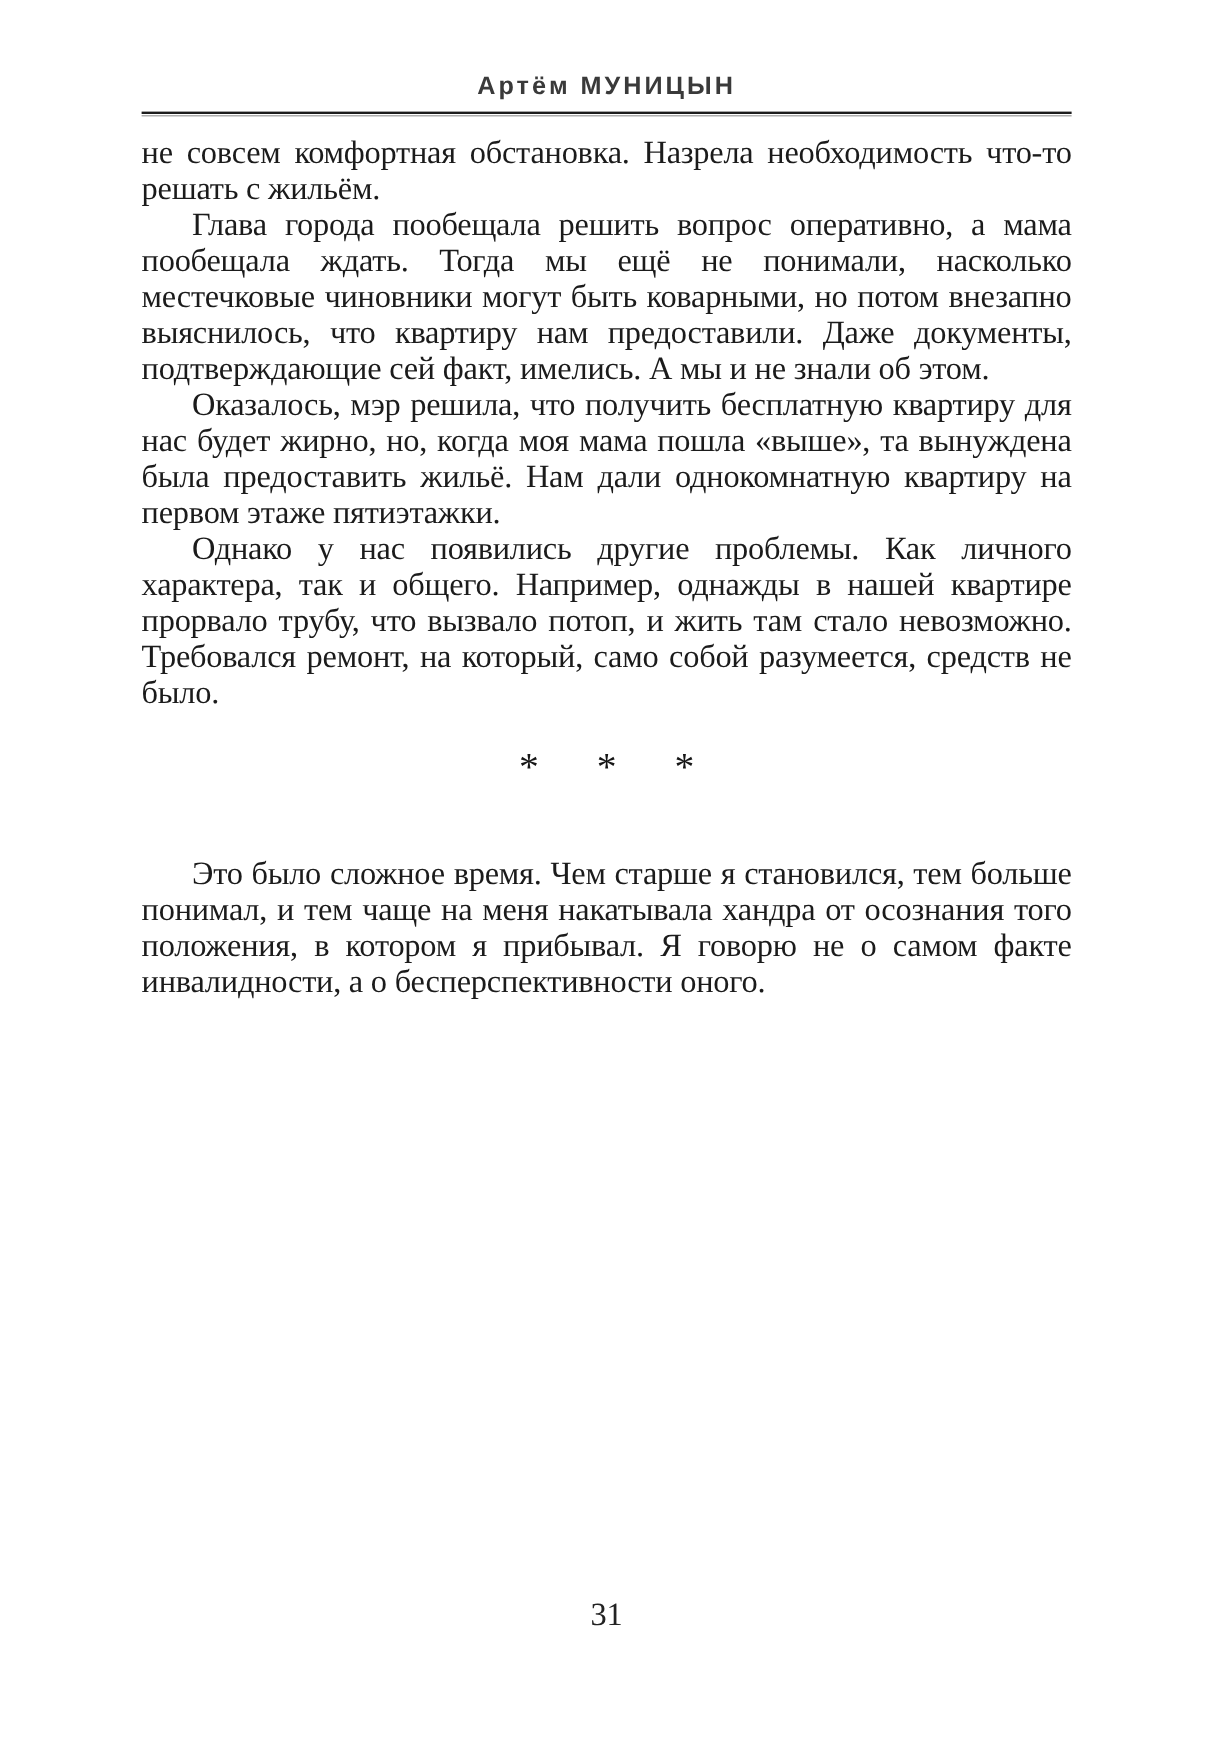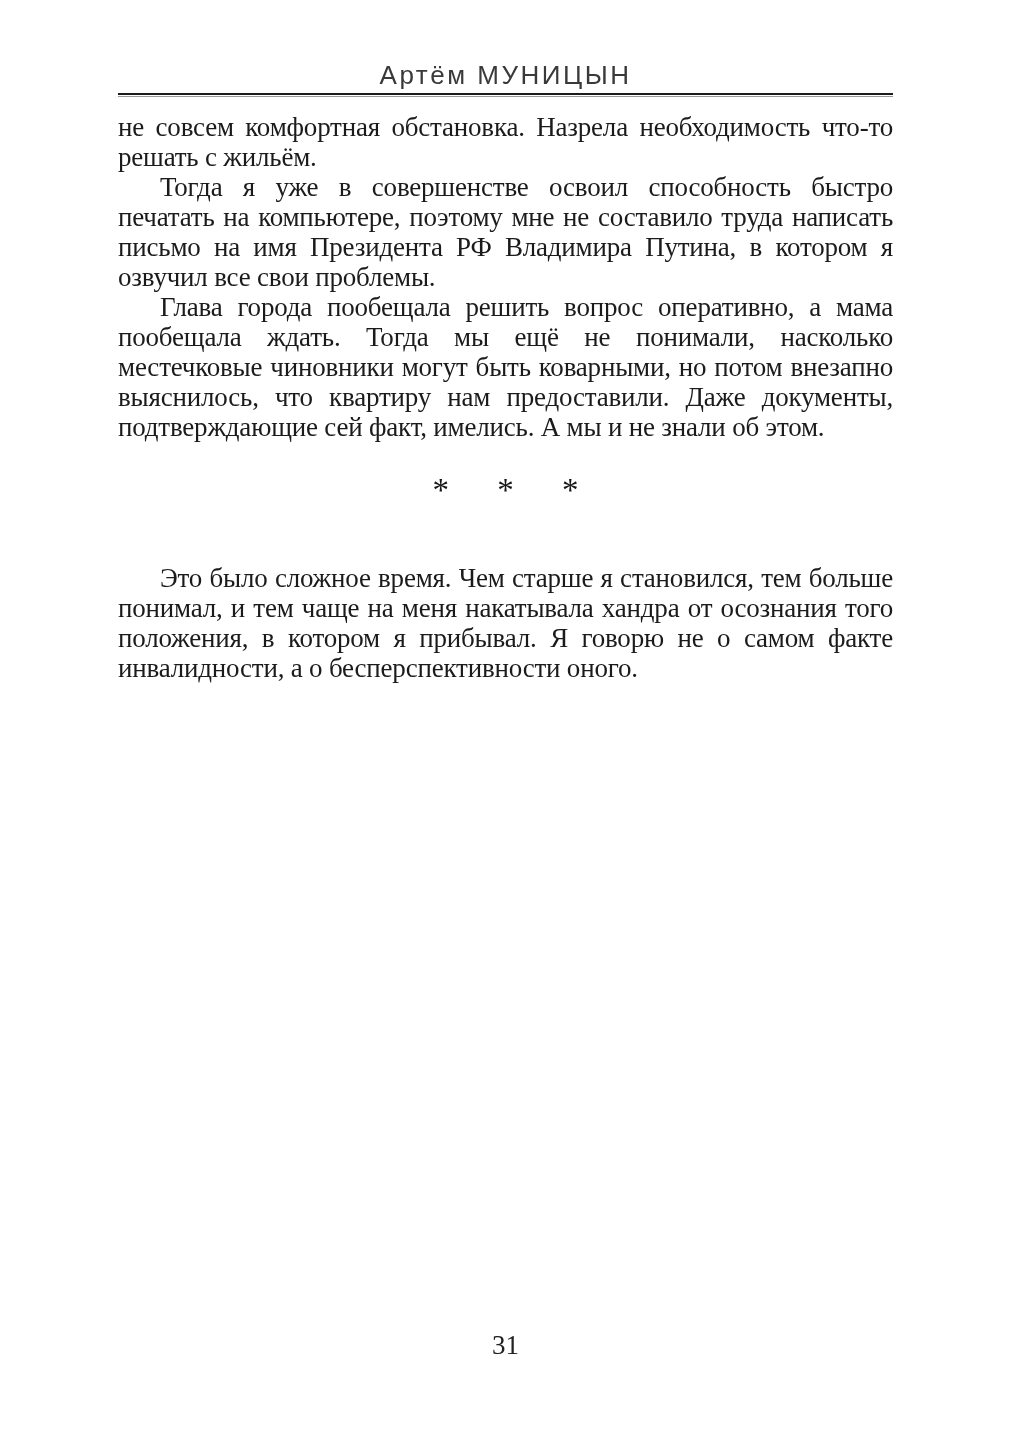--- a/index.html
+++ b/index.html
@@ -16,22 +16,22 @@
     font-family: "Liberation Serif", serif;
     color: #1b1b1b;
   }
   .running-head {
     position: absolute;
     top: 60px;
     left: 118px;
     width: 775px;
     text-align: center;
     font-family: "Liberation Sans", sans-serif;
-    font-size: 26px;
-    font-weight: 400;
+    font-size: 21px;
+    font-weight: 700;
     letter-spacing: 2.5px;
     color: #3a3a3a;
     white-space: nowrap;
   }
   .head-rule {
     position: absolute;
     top: 93px;
     left: 118px;
     width: 775px;
     height: 1px;
@@ -84,22 +84,23 @@
 <body>
 
 <div class="page">
 
   <div class="running-head">Артём МУНИЦЫН</div>
 
   <div class="head-rule"></div>
 
   <main class="text-block">
     <p class="no-indent">не совсем комфортная обстановка. Назрела необходимость что-то решать с жильём.</p>
-    <p>Тогда я уже в совершенстве освоил способность быстро печатать на компьютере, поэтому мне не составило труда написать письмо на имя Президента РФ Владимира Путина, в котором я озвучил все свои проблемы.</p>
     <p>Глава города пообещала решить вопрос оперативно, а мама пообещала ждать. Тогда мы ещё не понимали, насколько местечковые чиновники могут быть коварными, но потом внезапно выяснилось, что квартиру нам предоставили. Даже документы, подтверждающие сей факт, имелись. А мы и не знали об этом.</p>
+    <p>Оказалось, мэр решила, что получить бесплатную квартиру для нас будет жирно, но, когда моя мама пошла «выше», та вынуждена была предоставить жильё. Нам дали однокомнатную квартиру на первом этаже пятиэтажки.</p>
+    <p>Однако у нас появились другие проблемы. Как личного характера, так и общего. Например, однажды в нашей квартире прорвало трубу, что вызвало потоп, и жить там стало невозможно. Требовался ремонт, на который, само собой разумеется, средств не было.</p>
 
     <div class="separator">* * *</div>
 
     <p>Это было сложное время. Чем старше я становился, тем больше понимал, и тем чаще на меня накатывала хандра от осознания того положения, в котором я прибывал. Я говорю не о самом факте инвалидности, а о бесперспективности оного.</p>
   </main>
 
   <div class="page-number">31</div>
 
 </div>
 

